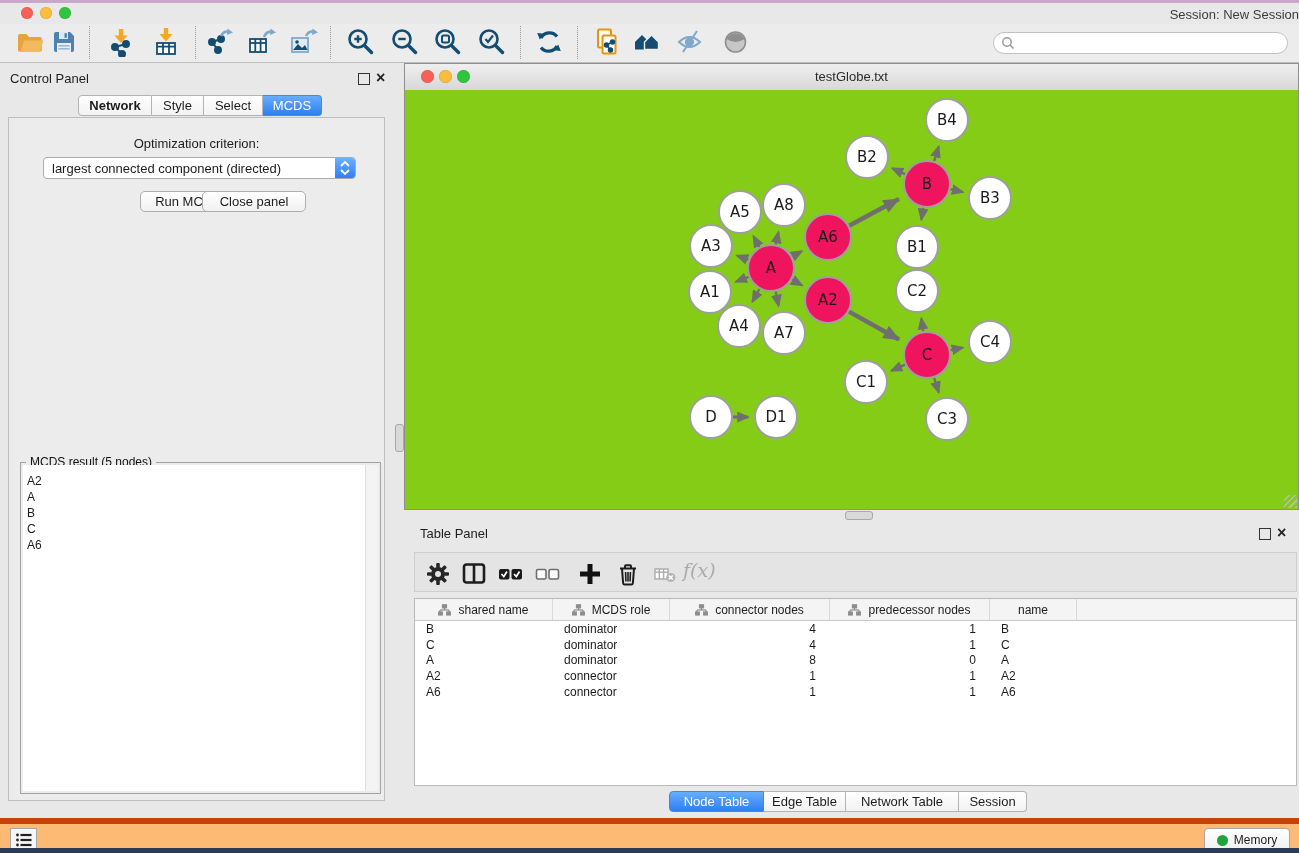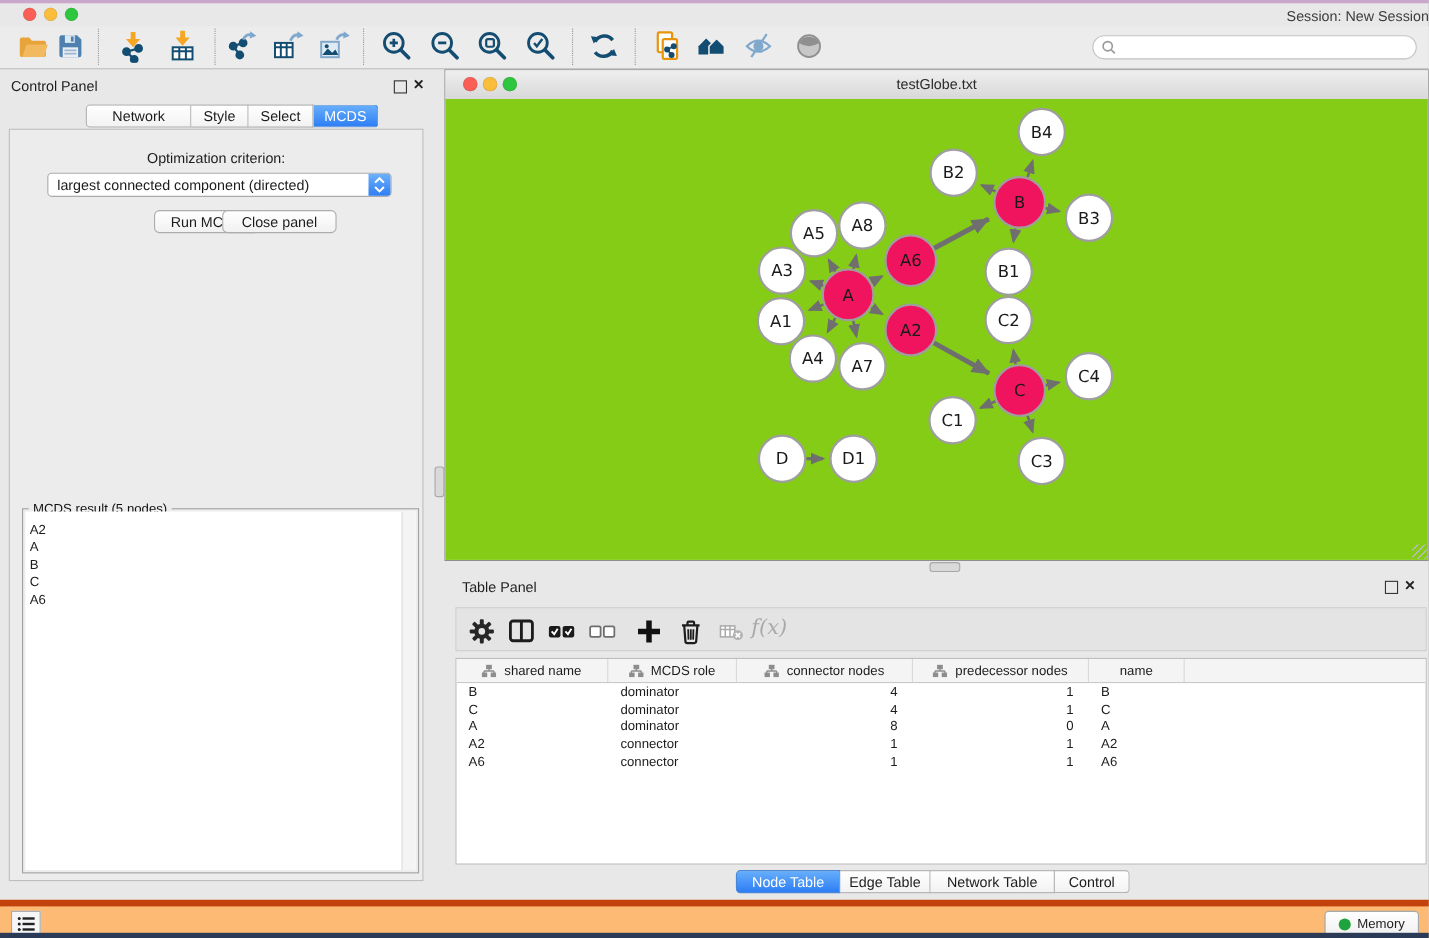--- a/index.html
+++ b/index.html
@@ -215,21 +215,21 @@
           <line x1="9" y1="9" x2="12.5" y2="12.5" stroke="#9a9a9a" stroke-width="1.6"></line>
         </svg>
       <input type="text" value="" style="">
     </div>
   </div>
 
   <div class="abs" id="cp-title">Control Panel</div>
   <span class="panel-float" style="left:358px;top:73px;"></span>
   <span class="panel-close" style="left:376px;top:71px;">×</span>
   <div class="abs" id="cp-tabs">
-      <span class="seg" style="width: 96px;">Network</span>
+      <span class="seg" style="width: 74px; font-weight: bold;">Network</span>
       <span class="seg" style="width: 52px;">Style</span>
       <span class="seg" style="width: 59px;">Select</span>
       <span class="seg active" style="width: 59px;">MCDS</span>
     </div>
   <div class="abs" id="cp-content"></div>
   <div class="abs" id="opt-label">Optimization criterion:</div>
   <div class="abs" id="cp-dropdown">
     <span class="dd-text">largest connected component (directed)</span>
     <span class="dd-step"><svg width="20" height="20">
           <path d="M6 8 L10 4 L14 8" fill="none" stroke="#fff" stroke-width="1.8"></path>
@@ -542,21 +542,21 @@
           <div class="tcell" style="width: 160px; text-align: right; padding-right: 14px;">1</div>
           <div class="tcell" style="width: 87px; padding-left: 11px;">A6</div>
         </div>
       </div>
   </div>
 
   <div class="abs" id="table-tabs">
       <span class="seg active" style="width: 95px;">Node Table</span>
       <span class="seg" style="width: 82px;">Edge Table</span>
       <span class="seg" style="width: 113px;">Network Table</span>
-      <span class="seg" style="width: 68px;">Control</span>
+      <span class="seg" style="width: 68px;">Session</span>
     </div>
 
   <div class="abs" id="status-bar">
     <span id="list-btn">
         <svg width="20" height="20">
           <g fill="#222">
             <circle cx="3.5" cy="5" r="1.4"></circle>
             <rect x="6.5" y="3.9" width="11" height="2.2"></rect>
             <circle cx="3.5" cy="10" r="1.4"></circle>
             <rect x="6.5" y="8.9" width="11" height="2.2"></rect>

